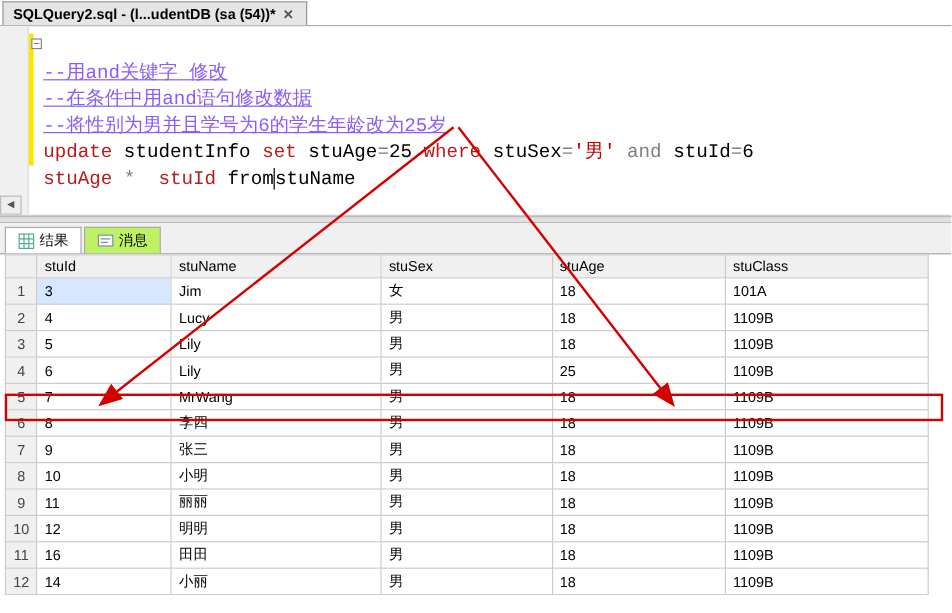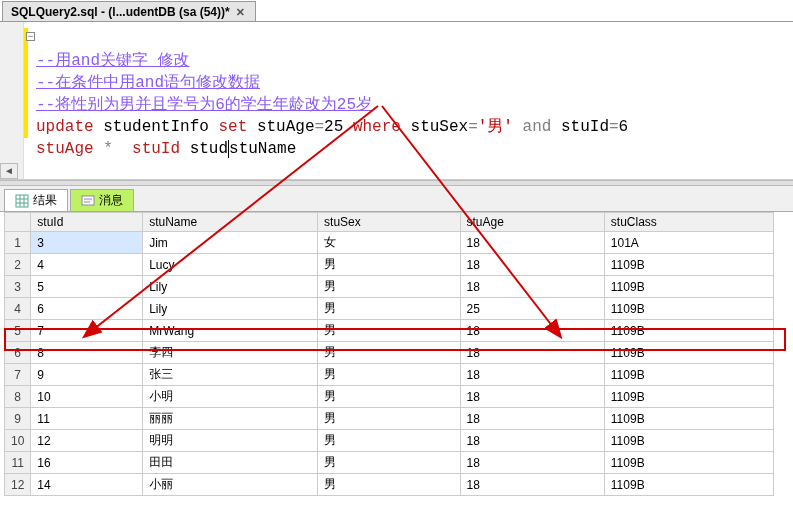--- a/index.html
+++ b/index.html
@@ -183,21 +183,21 @@
 
 <div class="editor">
   <div class="marginbar"></div>
   <div class="yellowbar"></div>
   <div class="outline-toggle">−</div>
   <div class="code">
 <span class="c-comment">--用and关键字 修改</span>
 <span class="c-comment">--在条件中用and语句修改数据</span>
 <span class="c-comment">--将性别为男并且学号为6的学生年龄改为25岁</span>
 <span class="c-keyword">update</span> <span class="c-ident">studentInfo</span> <span class="c-keyword">set</span> <span class="c-ident">stuAge</span><span class="c-op">=</span><span class="c-text">25</span> <span class="c-keyword">where</span> <span class="c-ident">stuSex</span><span class="c-op">=</span><span class="c-string">'男'</span> <span class="c-op">and</span> <span class="c-ident">stuId</span><span class="c-op">=</span><span class="c-text">6</span>
-<span class="c-keyword">stuAge</span> <span class="c-op">*</span> &nbsp;<span class="c-keyword">stuId</span> <span class="c-ident">stud</span><span class="c-ident" style="border-left:1px solid #000">stuName</span>
+<span class="c-keyword">stuAge</span> <span class="c-op">*</span> &nbsp;<span class="c-keyword">stuId</span> <span class="c-ident">from</span><span class="c-ident" style="border-left:1px solid #000">stuName</span>
   </div>
   <div class="scroll-left">◄</div>
 </div>
 
 <div class="splitter"></div>
 
 <div class="result-tabs">
   <div class="rtab">
     <span class="icon">
       <svg viewBox="0 0 14 14">

